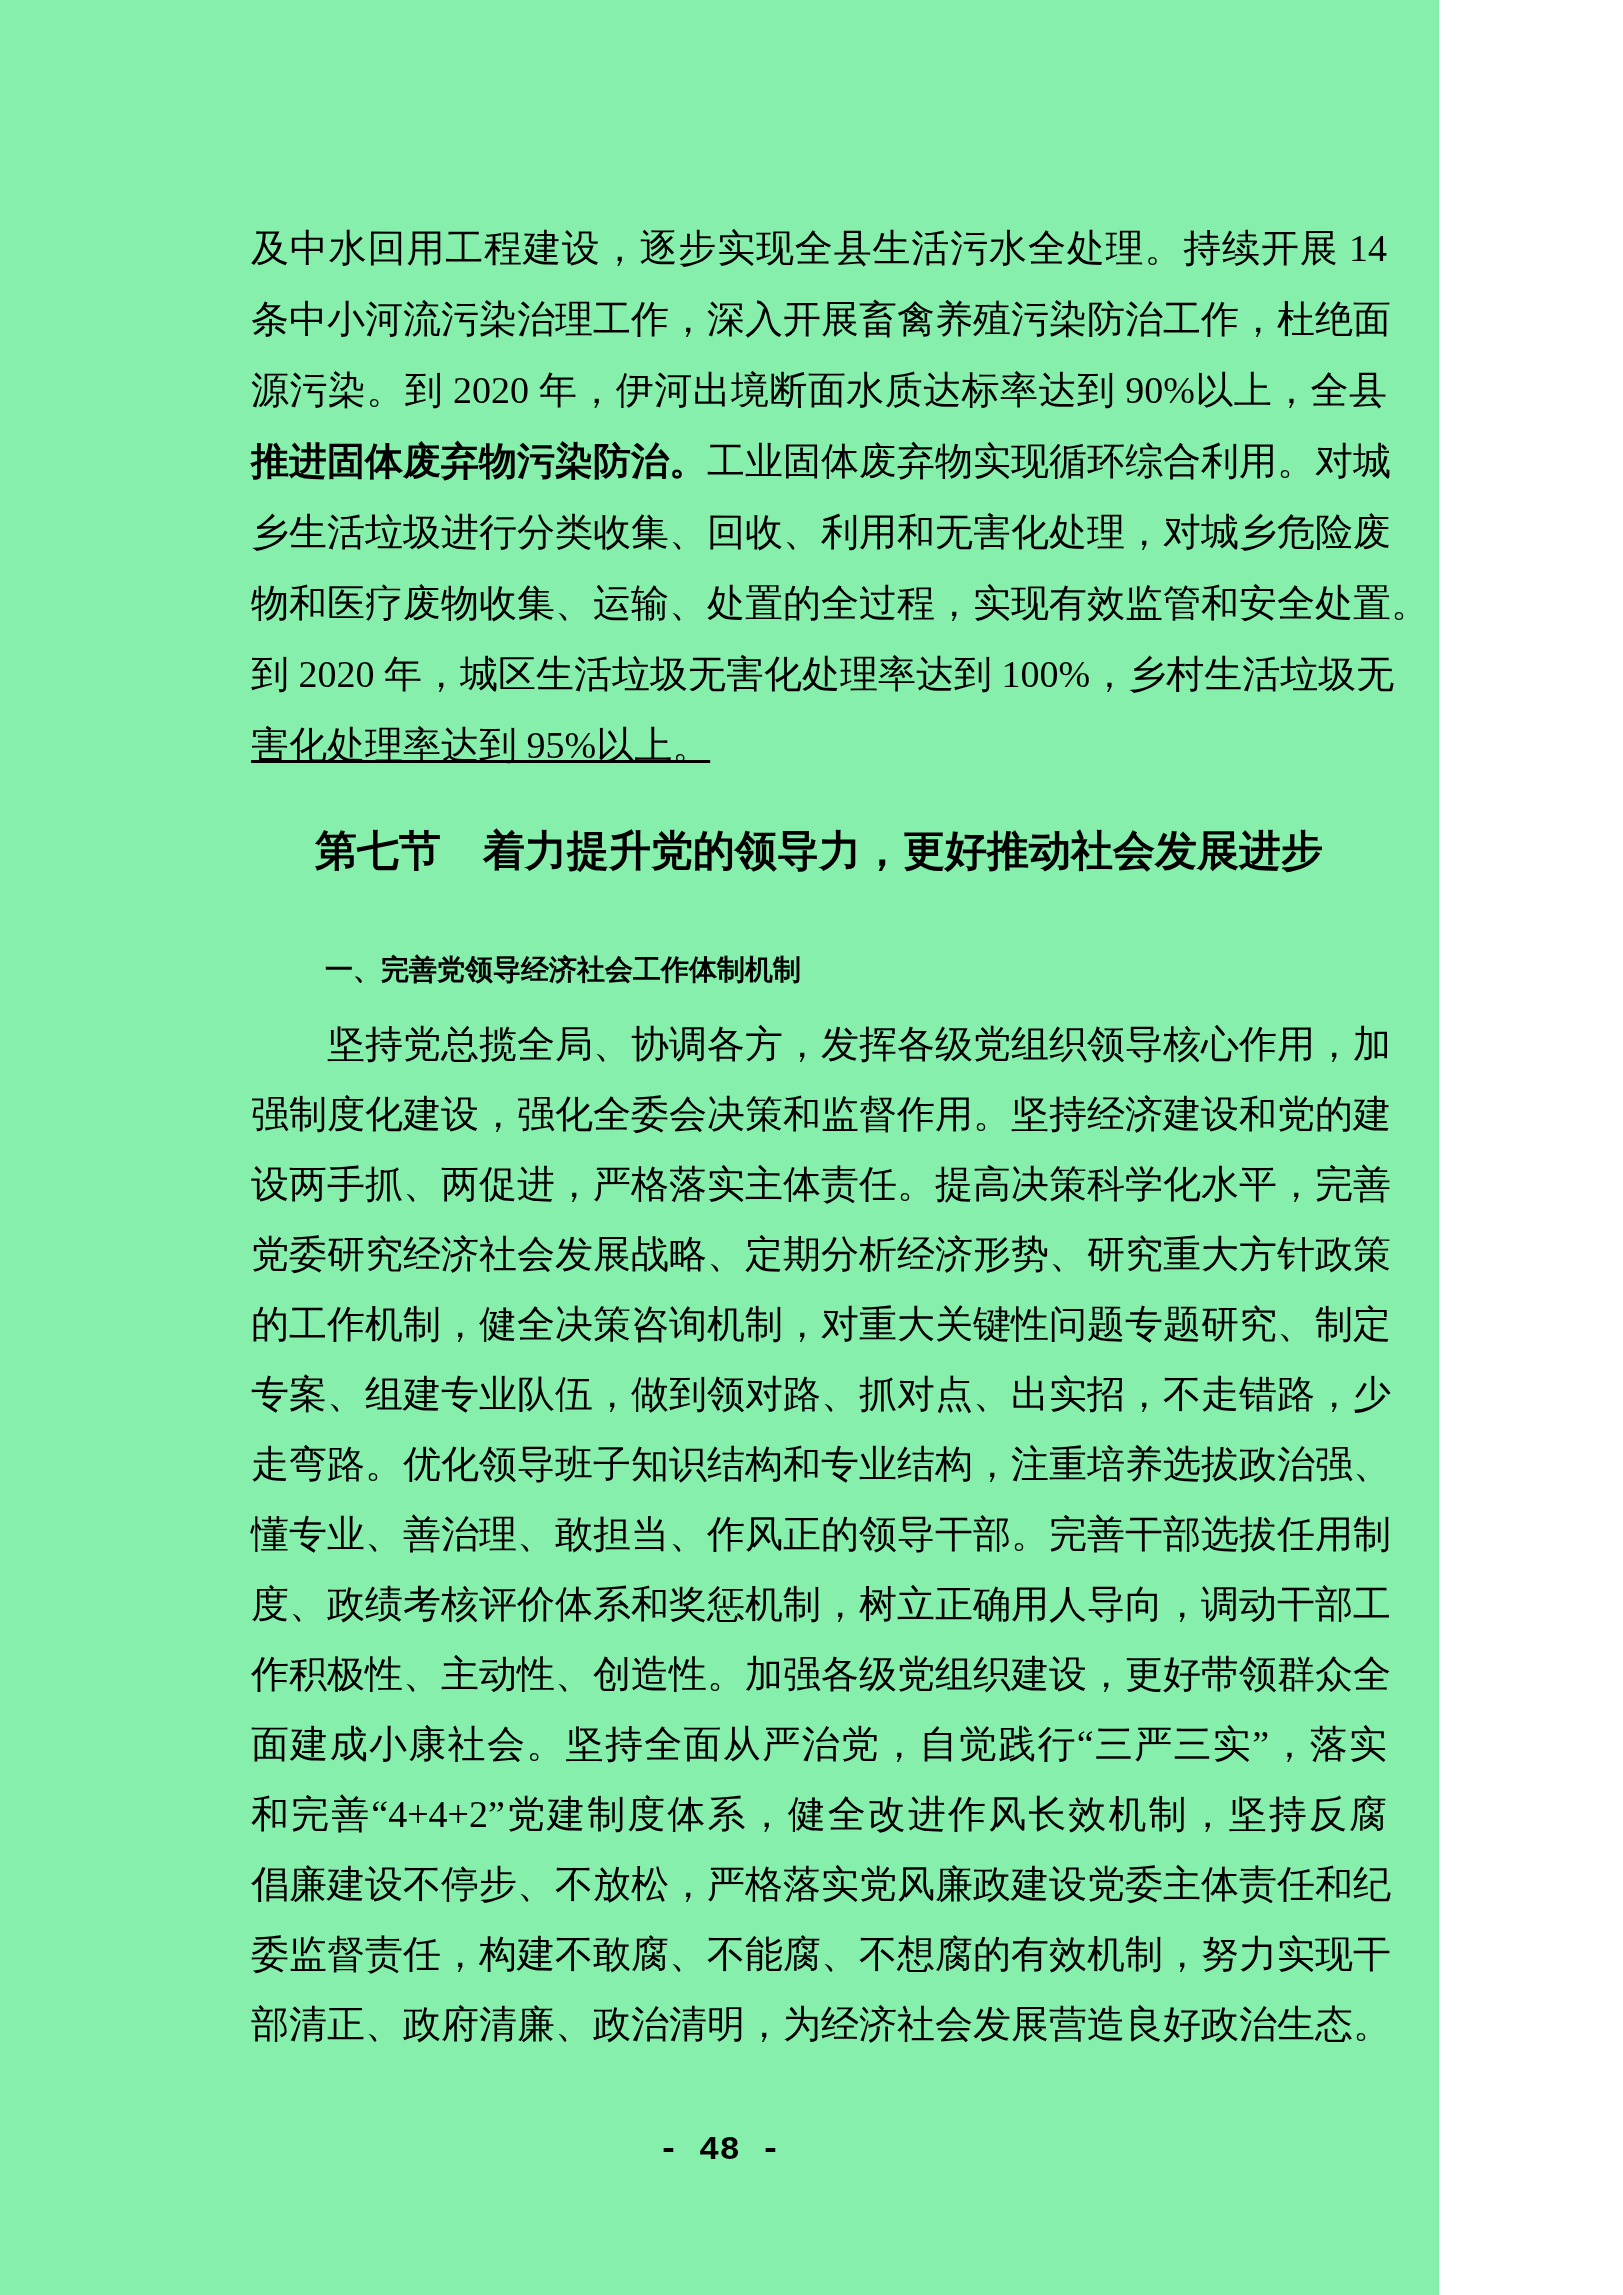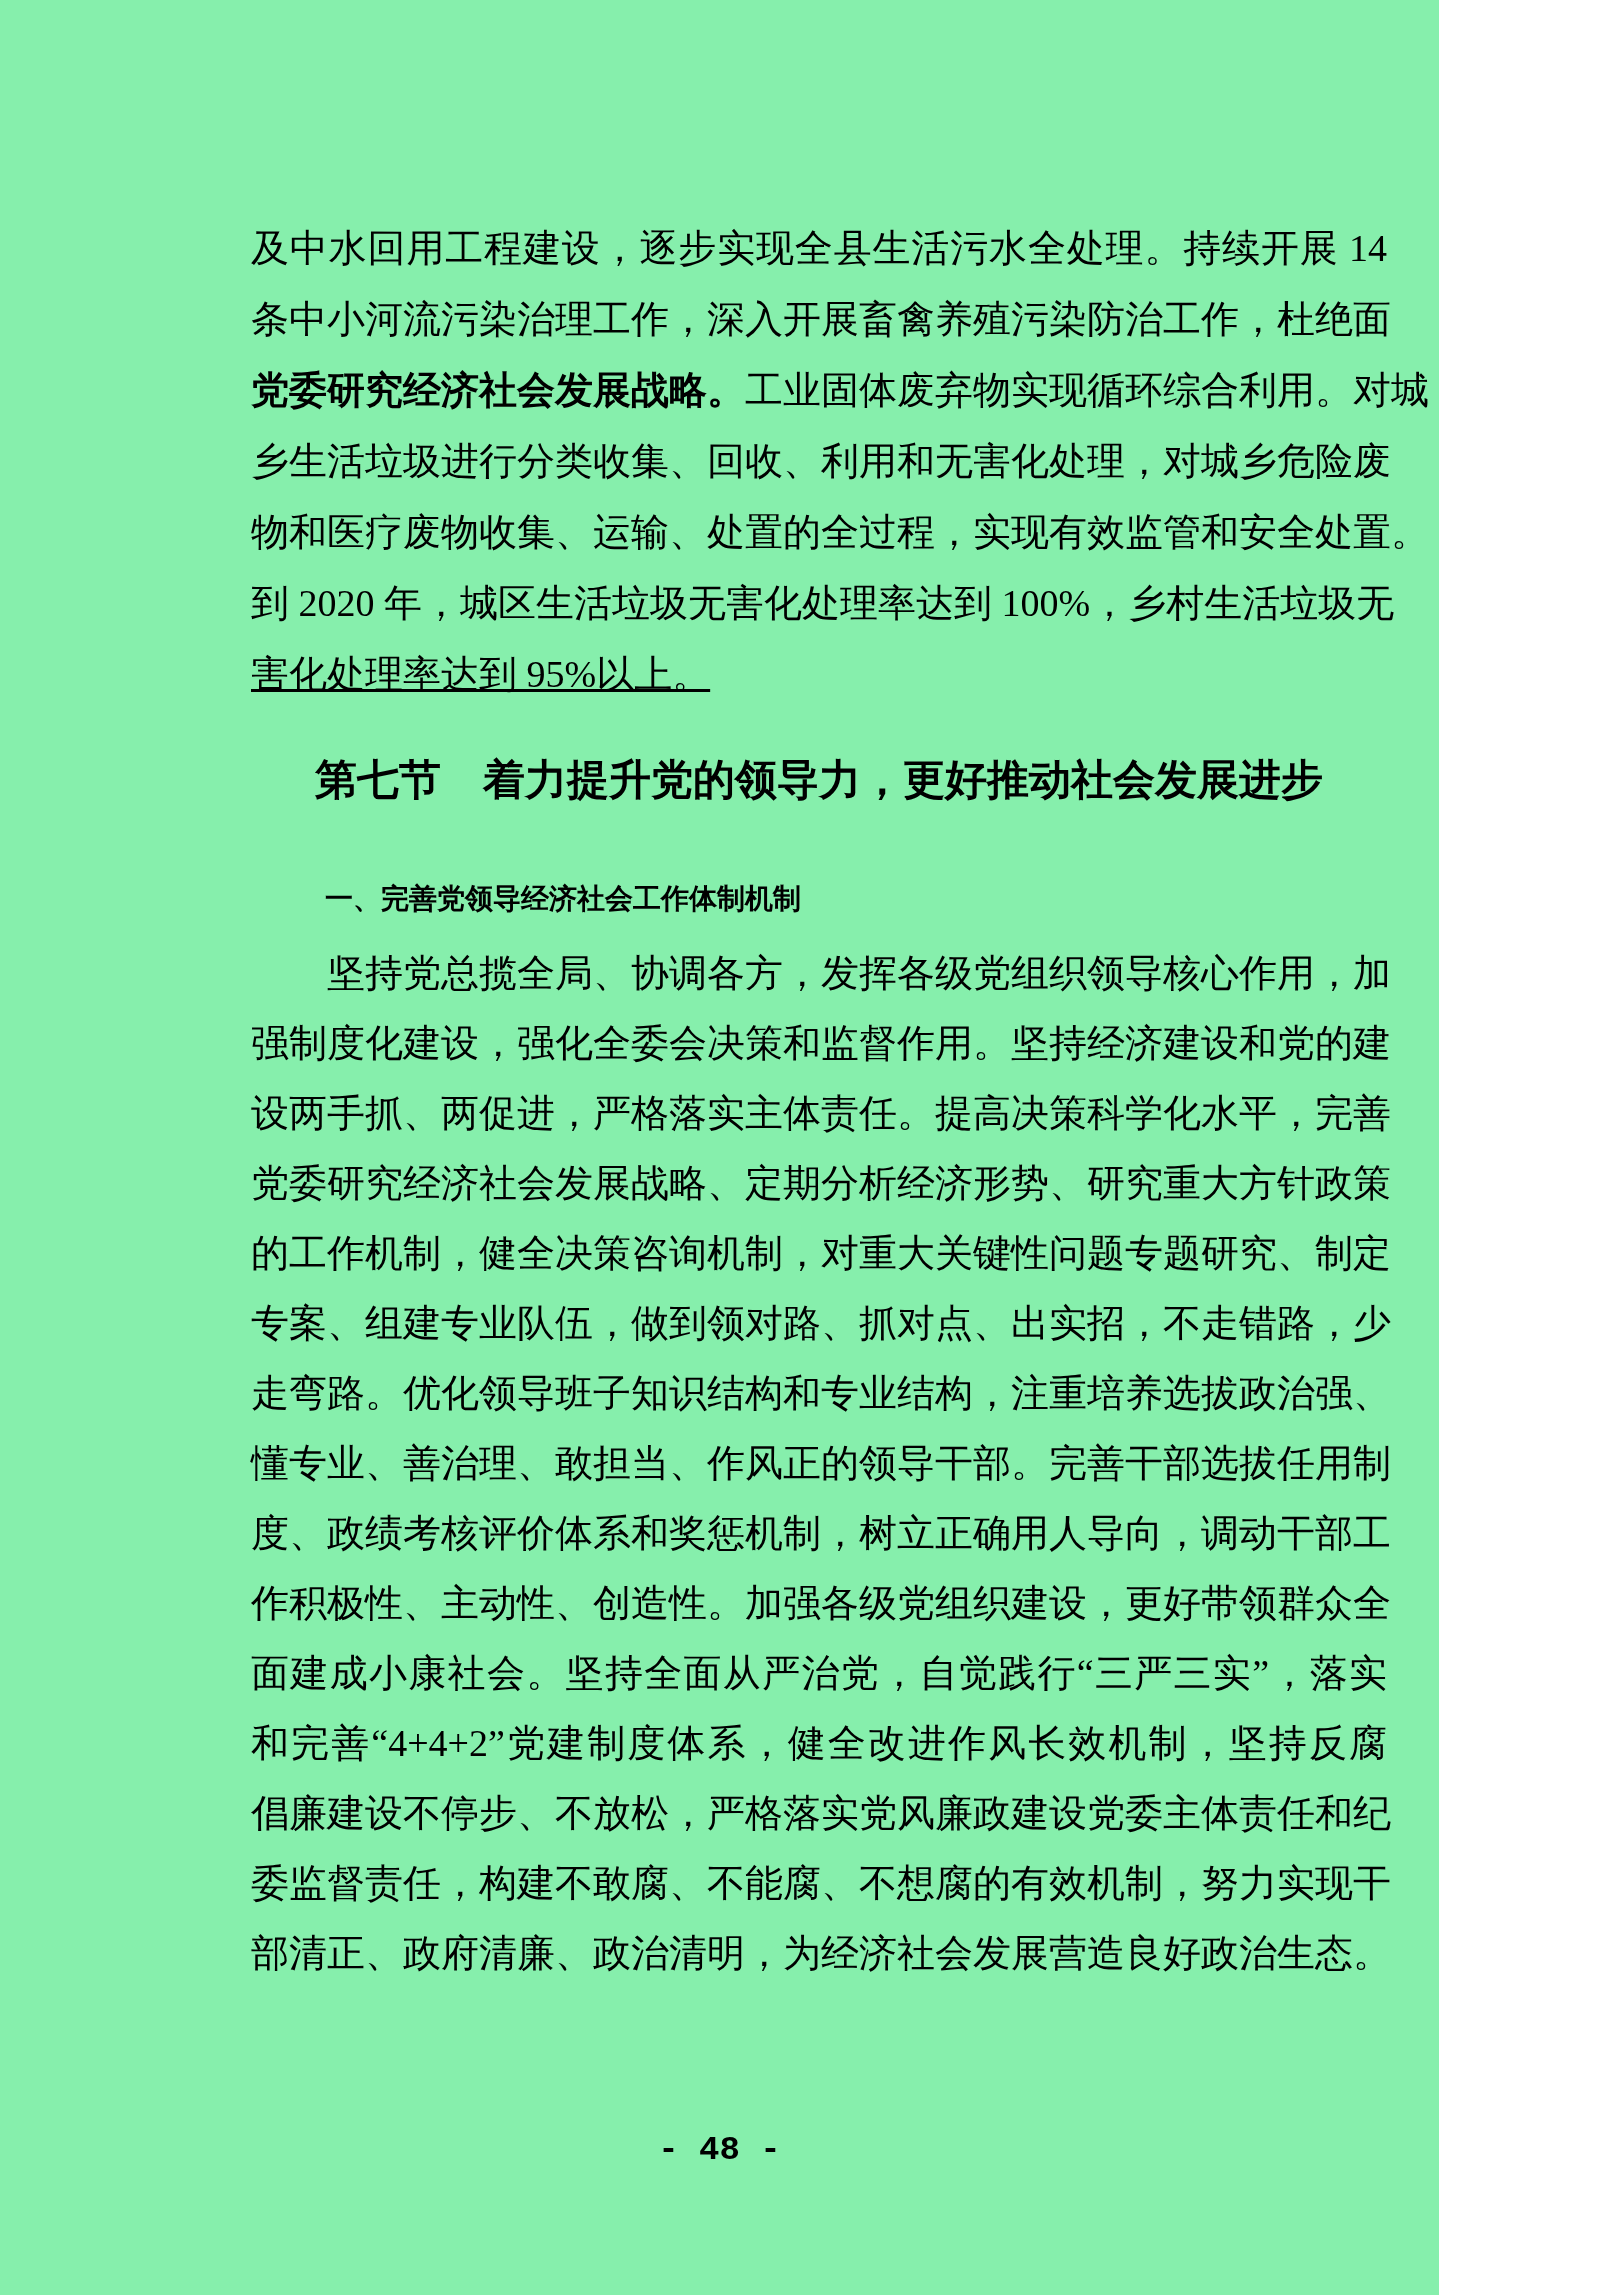--- a/index.html
+++ b/index.html
@@ -83,21 +83,22 @@
 </style>
 </head>
 <body>
 
 <div class="page">
   <div class="content">
 
     <div class="para1">
       <div class="line">及中水回用工程建设，逐步实现全县生活污水全处理。持续开展 14</div>
       <div class="line">条中小河流污染治理工作，深入开展畜禽养殖污染防治工作，杜绝面</div>
-      <div class="line"><span class="em">党委研究经济社会发展战略。</span><span>工业固体废弃物实现循环综合利用。对城</span></div>
+      <div class="line">源污染。到 2020 年，伊河出境断面水质达标率达到 90%以上，全县</div>
+      <div class="line"><span class="em">推进固体废弃物污染防治。</span><span>工业固体废弃物实现循环综合利用。对城</span></div>
       <div class="line">乡生活垃圾进行分类收集、回收、利用和无害化处理，对城乡危险废</div>
       <div class="line">物和医疗废物收集、运输、处置的全过程，实现有效监管和安全处置。</div>
       <div class="line">到 2020 年，城区生活垃圾无害化处理率达到 100%，乡村生活垃圾无</div>
       <div class="line short">害化处理率达到 95%以上。</div>
     </div>
 
     <div class="heading">第七节　着力提升党的领导力，更好推动社会发展进步</div>
 
     <div class="subheading">一、完善党领导经济社会工作体制机制</div>
 

